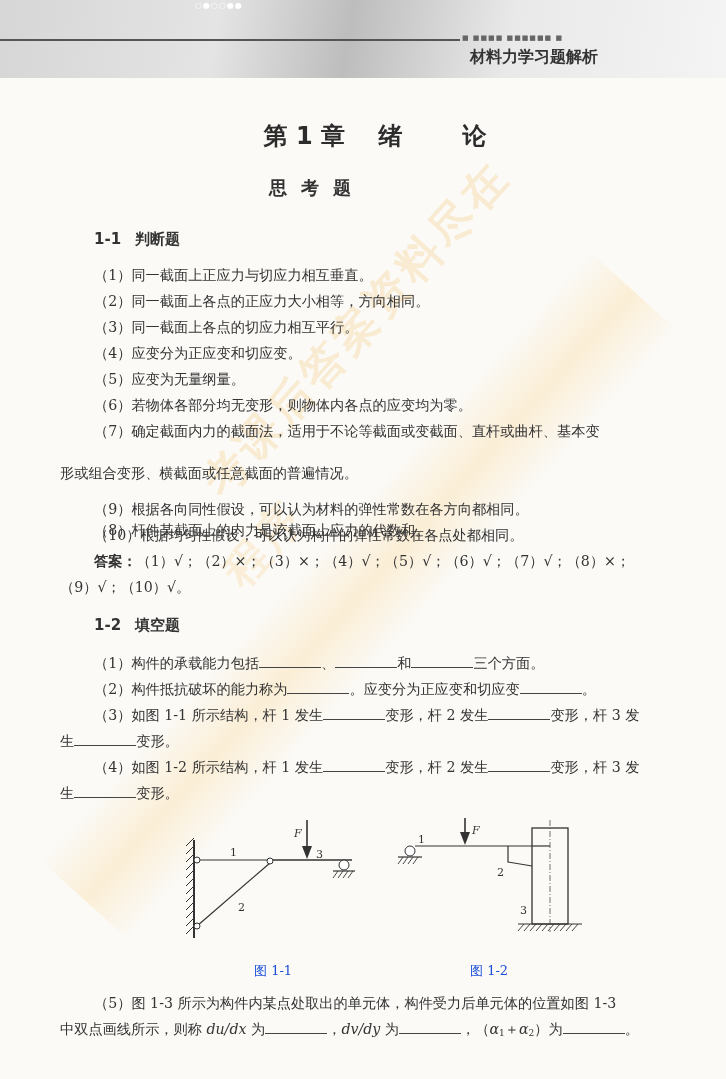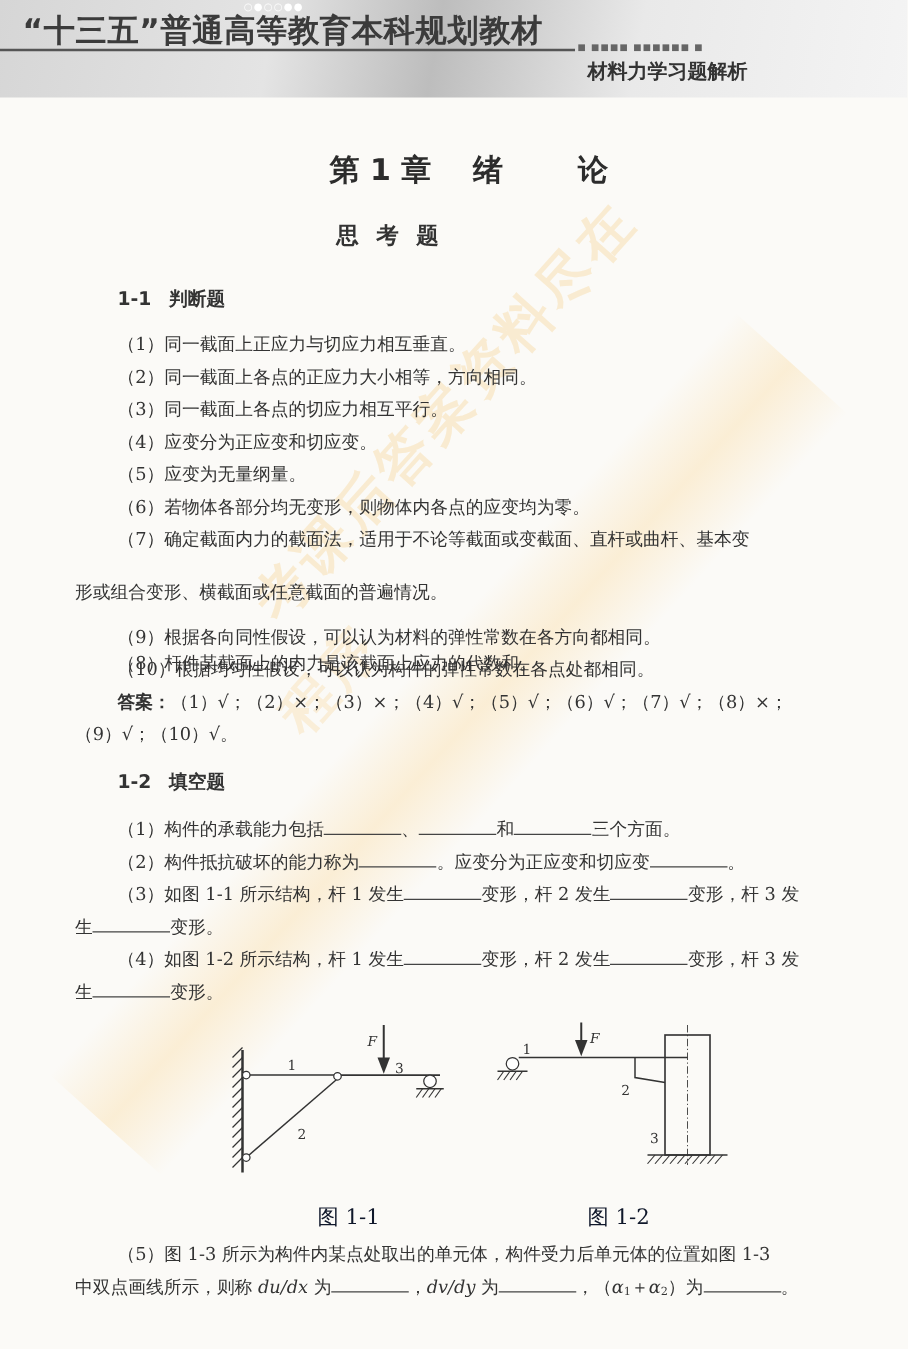--- a/index.html
+++ b/index.html
@@ -28,30 +28,29 @@
   .chapter .gap { display:inline-block; width:60px; }
   .subtitle { position:absolute; left:0; width:634px; top:176px; text-align:center; font-size:18px; font-weight:bold; color:#333;
               font-family:"DejaVu Sans","Liberation Sans",sans-serif; letter-spacing:14px; }
   .section-heading { position:absolute; left:94px; font-size:15px; font-weight:bold; color:#333;
                      font-family:"DejaVu Sans","Liberation Sans",sans-serif; }
   .section-heading .num { margin-right:14px; }
   .line { position:absolute; font-size:14.2px; color:#333; white-space:nowrap; }
   .blank { display:inline-block; border-bottom:1px solid #444; height:12px; vertical-align:baseline; } .b62 { width:62px; }
   .bold { font-weight:bold; font-family:"DejaVu Sans","Liberation Sans",sans-serif; }
   .fig { position:absolute; }
-  .caption { position:absolute; font-size:17px; color:#0f172a; }
+  .caption { position:absolute; font-size:13px; color:#1d4ed8; }
   .italic { font-style:italic; }
   .sub { font-size:9px; vertical-align:-2px; }
 </style>
 </head>
 <body>
 
 <div class="header">
   <span class="dots">○●○○●●</span>
-  <span class="series">“十三五”普通高等教育本科规划教材</span>
   <div class="rule"></div>
   <span class="squares">■ ■■■■ ■■■■■■  ■</span>
   <span class="booktitle">材料力学习题解析</span>
 </div>
 
 <div class="wm-stripe"></div>
 <div class="watermark">考课后答案资料尽在</div>
 <div class="watermark2">程序</div>
 
 <div class="chapter">

